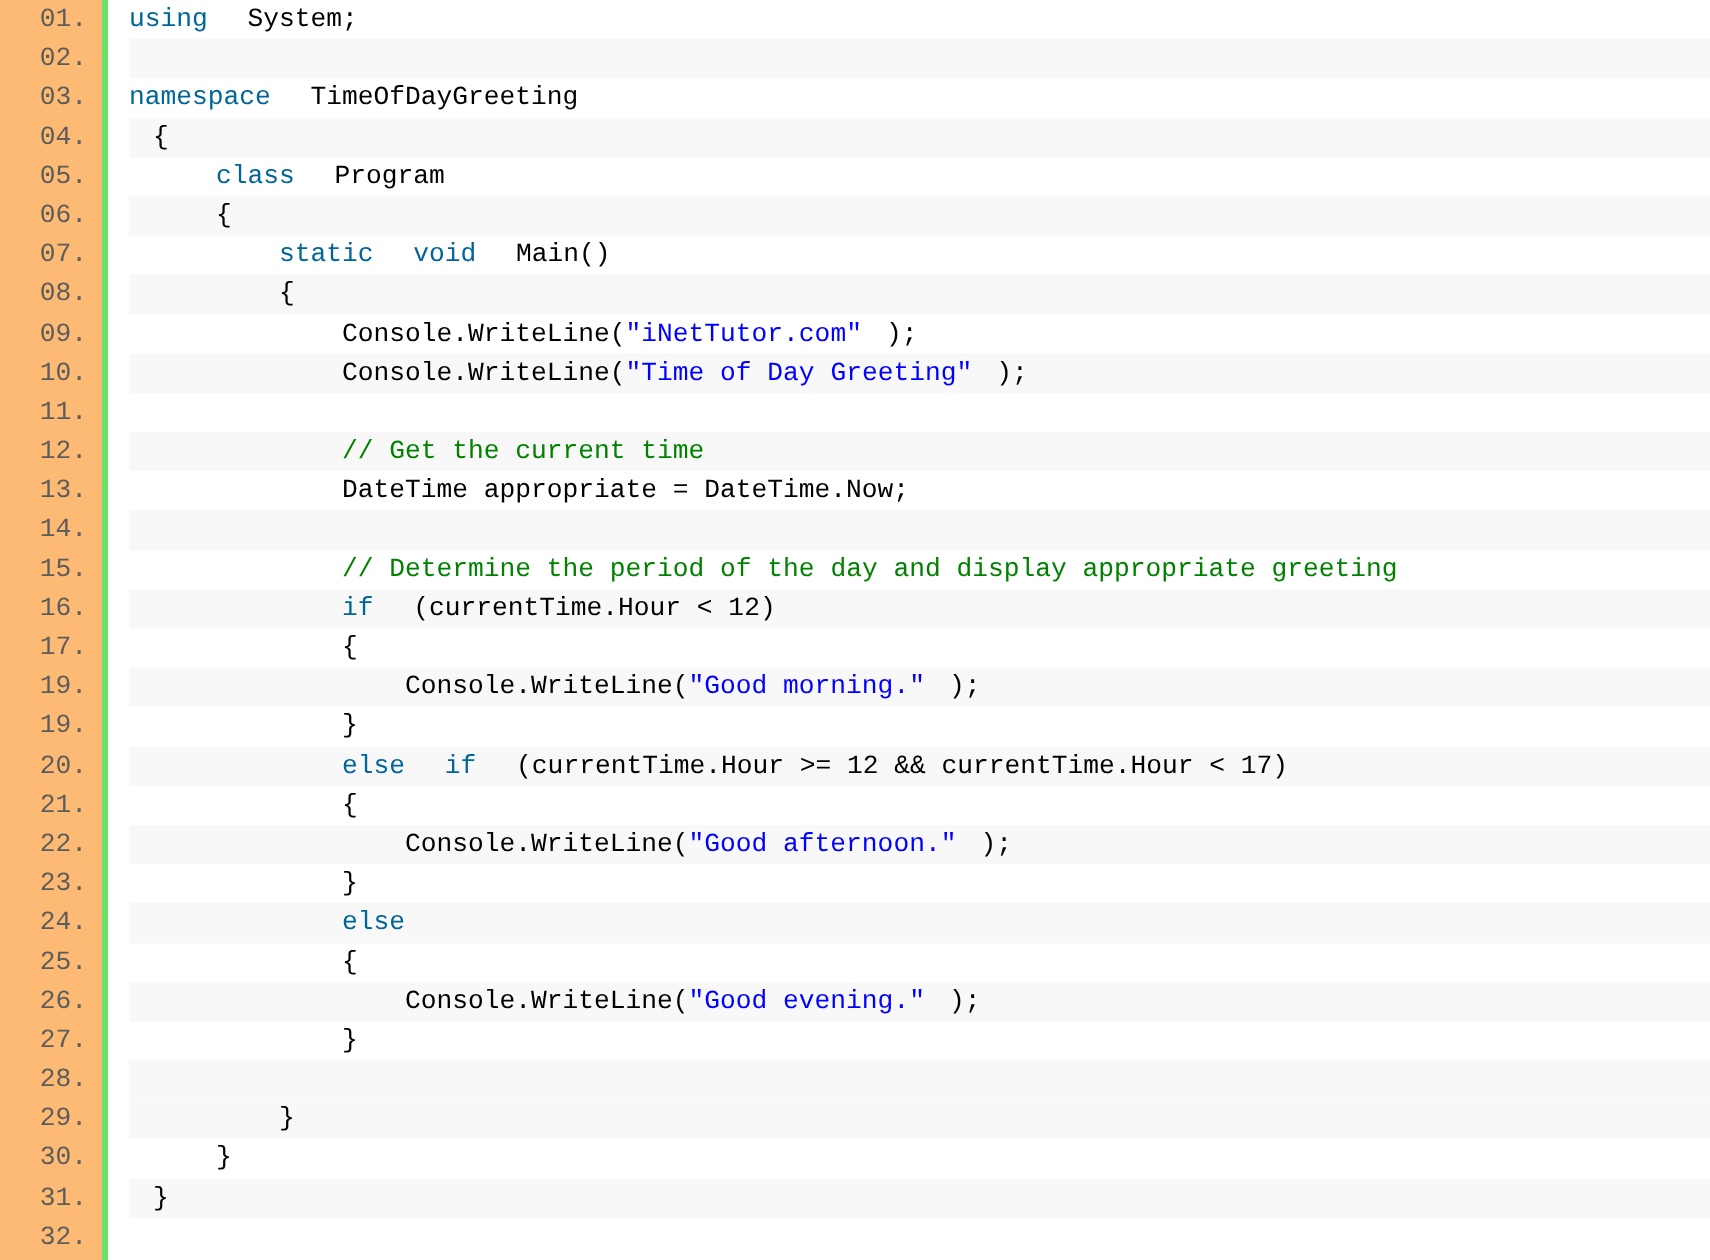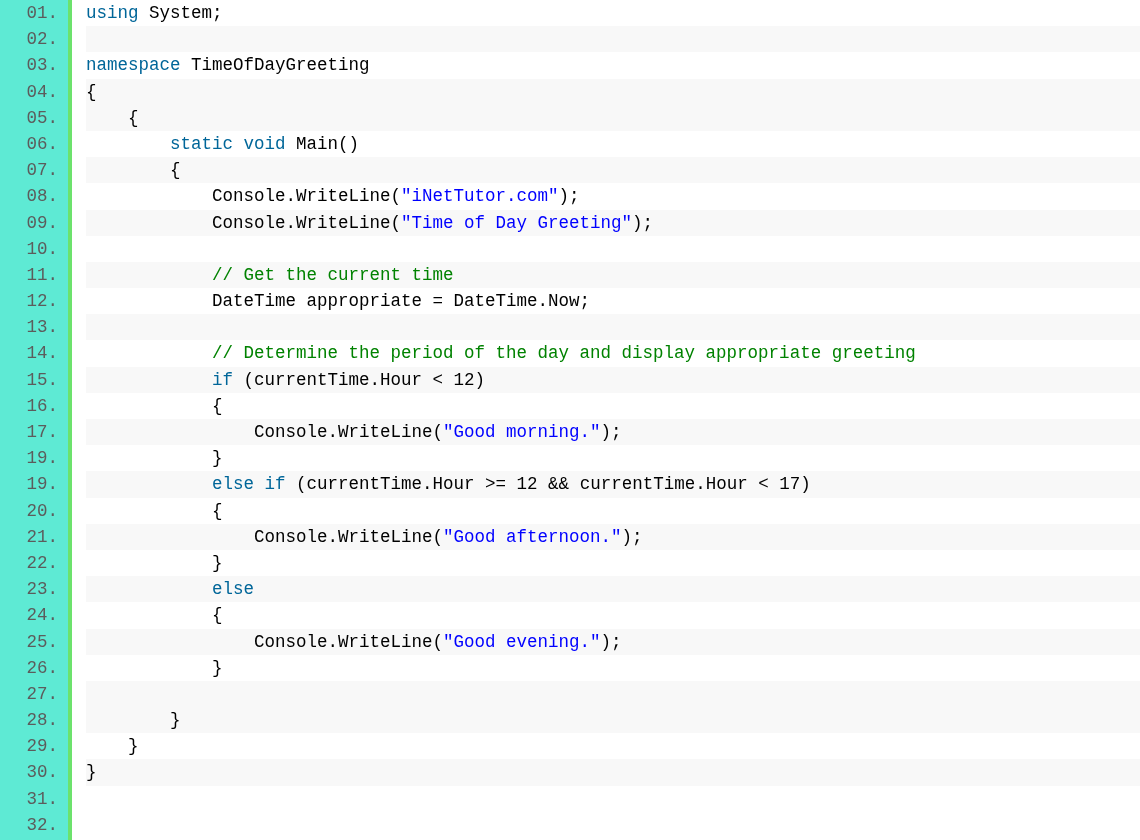--- a/index.html
+++ b/index.html
@@ -9,21 +9,21 @@
       background: #ffffff;
       width: 1140px;
       height: 840px;
       overflow: hidden;
     }
     .code-container {
       display: flex;
       height: 100%;
     }
     .gutter {
-      background: #5eead4;
+      background: #fdba74;
       text-align: right;
       border-right: 4px solid #6ce26c;
       flex-shrink: 0;
       width: 72px;
       padding-right: 10px;
     }
     .gutter-line {
       height: 26.2px;
       line-height: 26.2px;
       color: #5c5c5c;
@@ -39,21 +39,21 @@
       line-height: 26.2px;
       white-space: pre;
       color: #000000;
     }
     .code-line.alt {
       background: #f8f8f8;
     }
     .kw { color: #006699; font-weight: normal; }
     .str { color: #0000ff; }
     .com { color: #008200; }
-    .plain { color: #000000; }
+    .plain { color: #000000; padding-left: 16px; }
   </style>
 </head>
 <body>
 
 <div class="code-container">
   <div class="gutter">
     <div class="gutter-line">01.</div>
     <div class="gutter-line">02.</div>
     <div class="gutter-line">03.</div>
     <div class="gutter-line">04.</div>
@@ -84,20 +84,21 @@
     <div class="gutter-line">29.</div>
     <div class="gutter-line">30.</div>
     <div class="gutter-line">31.</div>
     <div class="gutter-line">32.</div>
   </div>
   <div class="code-area">
     <div class="code-line"><span class="kw">using</span><span class="plain"> System;</span></div>
     <div class="code-line alt"></div>
     <div class="code-line"><span class="kw">namespace</span><span class="plain"> TimeOfDayGreeting</span></div>
     <div class="code-line alt"><span class="plain">{</span></div>
+    <div class="code-line"><span class="plain">    </span><span class="kw">class</span><span class="plain"> Program</span></div>
     <div class="code-line alt"><span class="plain">    {</span></div>
     <div class="code-line"><span class="plain">        </span><span class="kw">static</span><span class="plain"> </span><span class="kw">void</span><span class="plain"> Main()</span></div>
     <div class="code-line alt"><span class="plain">        {</span></div>
     <div class="code-line"><span class="plain">            Console.WriteLine(</span><span class="str">"iNetTutor.com"</span><span class="plain">);</span></div>
     <div class="code-line alt"><span class="plain">            Console.WriteLine(</span><span class="str">"Time of Day Greeting"</span><span class="plain">);</span></div>
     <div class="code-line"></div>
     <div class="code-line alt"><span class="plain">            </span><span class="com">// Get the current time</span></div>
     <div class="code-line"><span class="plain">            DateTime appropriate = DateTime.Now;</span></div>
     <div class="code-line alt"></div>
     <div class="code-line"><span class="plain">            </span><span class="com">// Determine the period of the day and display appropriate greeting</span></div>

